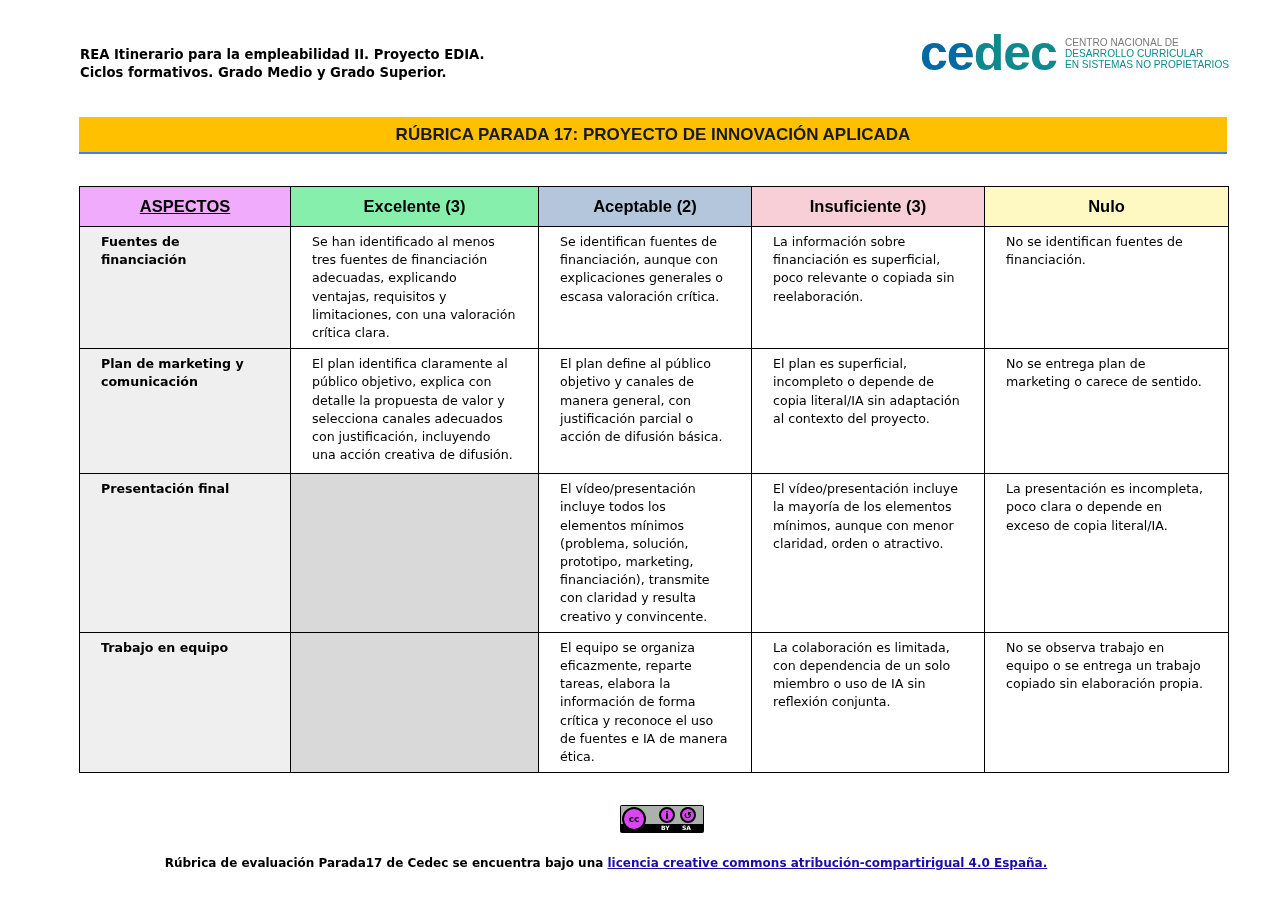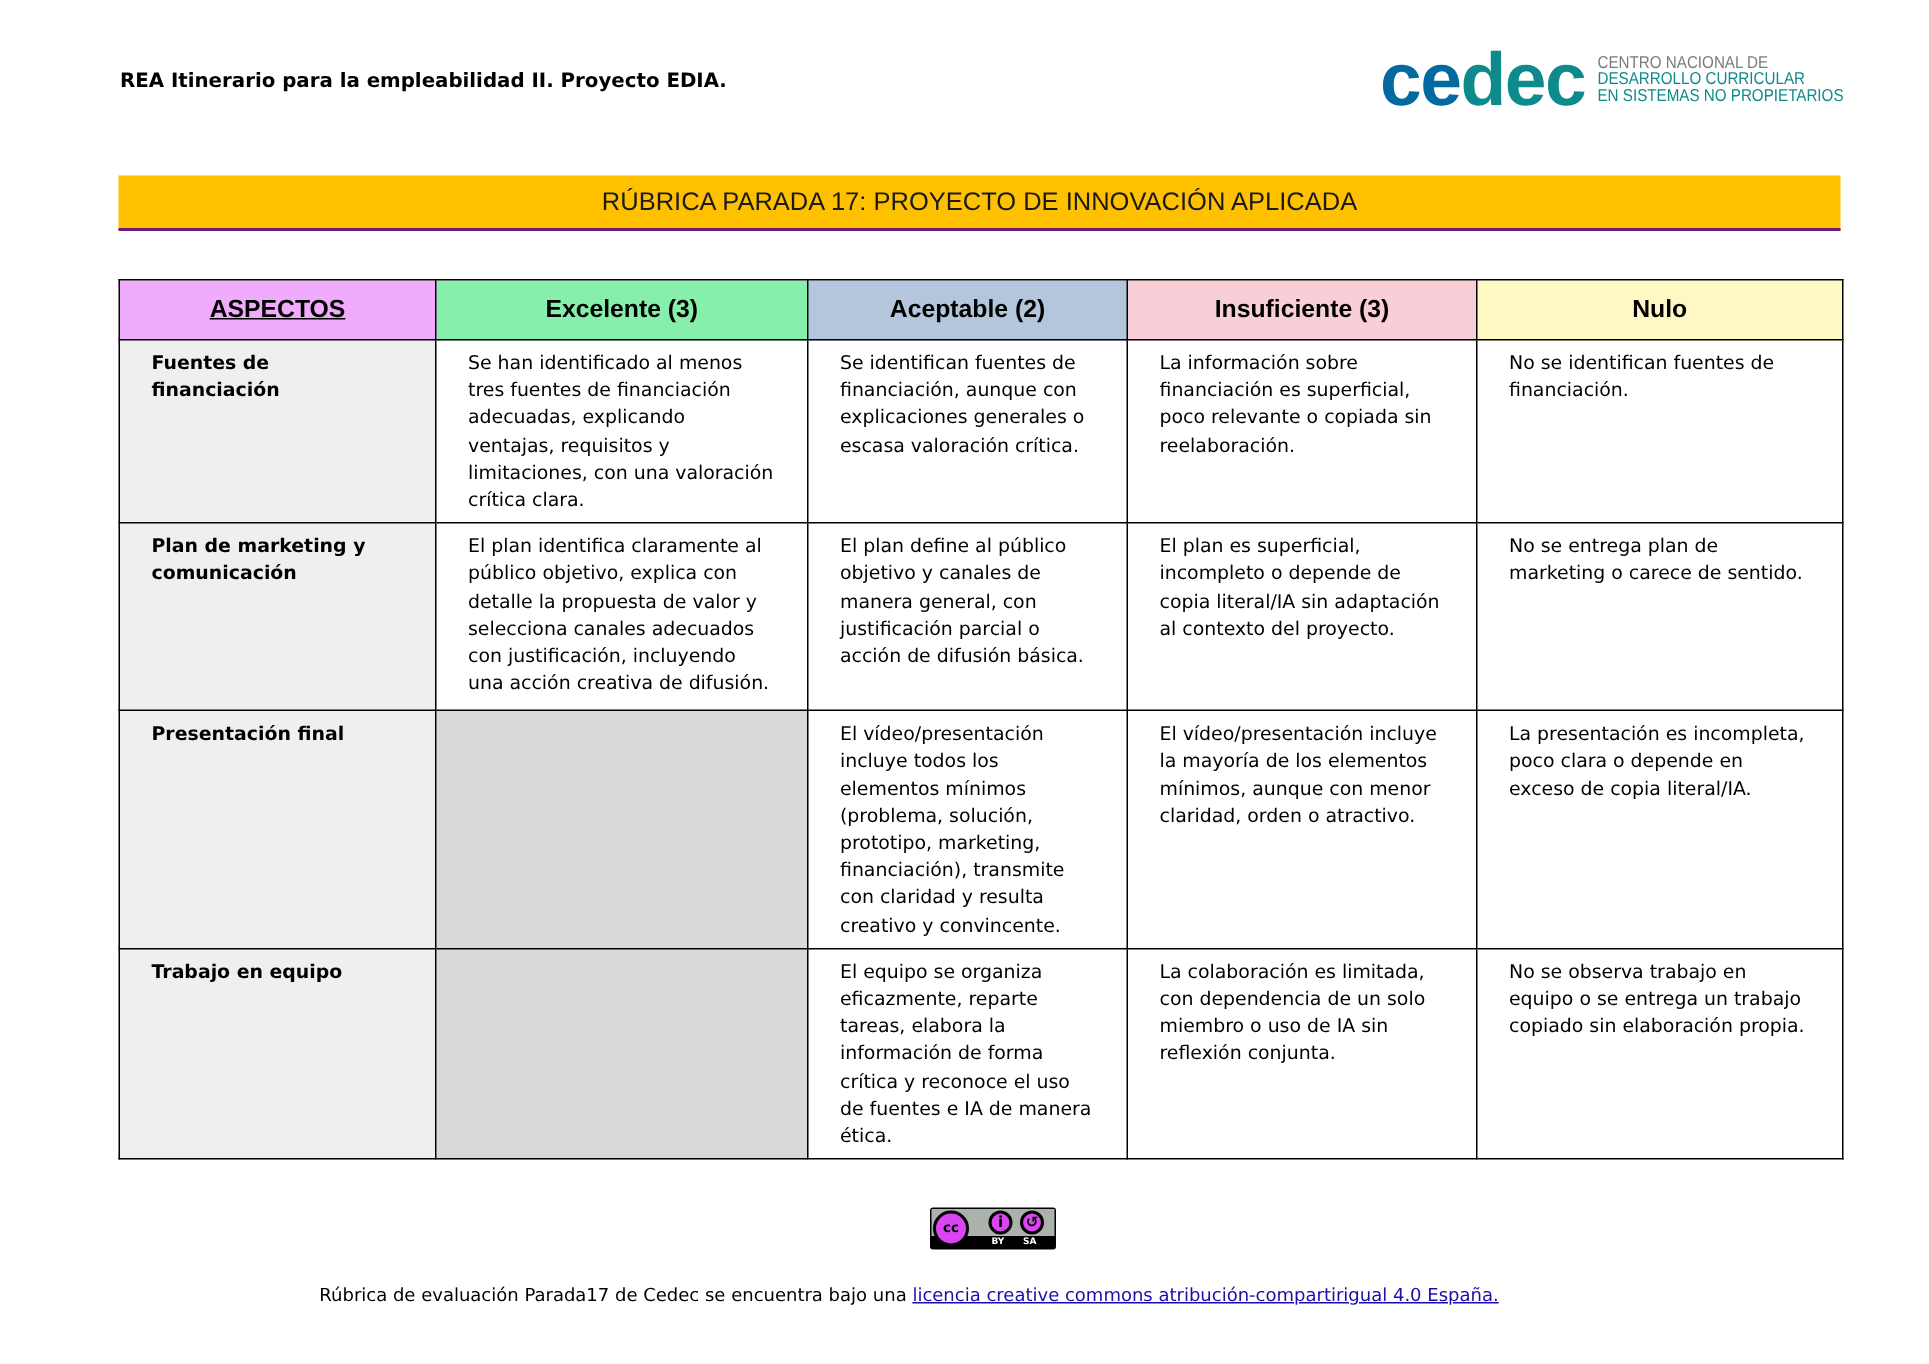--- a/index.html
+++ b/index.html
@@ -8,23 +8,23 @@
 
   .doc-header { position: absolute; left: 80px; top: 46px; font-weight: bold; font-size: 13.2px; line-height: 18px; }
   .logo { position: absolute; left: 920px; top: 30px; height: 46px; display: flex; align-items: center; }
   .logo-word { font-family: "Liberation Sans", sans-serif; font-weight: bold; font-size: 50px; letter-spacing: -1px; line-height: 46px; }
   .logo-ce { color: #0369a1; }
   .logo-dec { color: #0f8a8c; }
   .logo-text { margin-left: 8px; font-family: "Liberation Sans", sans-serif; font-size: 11.5px; line-height: 11px; color: #0f8a8c; transform: scaleX(0.88); transform-origin: left center; }
   .logo-text .l1 { color: #7a7a7a; }
 
   .banner { position: absolute; left: 79px; top: 117px; width: 1148px; height: 37px;
-            background: #ffc000; border-bottom: 2px solid #701a75; box-sizing: border-box;
+            background: #ffc000; border-bottom: 2px solid #3b82f6; box-sizing: border-box;
             display: flex; align-items: center; justify-content: center;
-            font-family: "Liberation Sans", sans-serif; font-weight: normal; font-size: 17px; color: #1a1a1a; }
+            font-family: "Liberation Sans", sans-serif; font-weight: bold; font-size: 17px; color: #1a1a1a; }
 
   table.rubric { position: absolute; left: 79px; top: 186px; width: 1149px; border-collapse: collapse; table-layout: fixed; }
   table.rubric td, table.rubric th { border: 1.5px solid #000; vertical-align: top; padding: 6px 21px; font-size: 12.6px; line-height: 18.2px; }
   table.rubric th { height: 31px; font-family: "Liberation Sans", sans-serif; font-size: 16.5px; font-weight: bold; vertical-align: middle; text-align: center; padding: 4px; }
   th.h-aspectos { background: #f0abfc; text-decoration: underline; }
   th.h-excelente { background: #86efac; margin-top: 30px; }
   th.h-aceptable { background: #b4c6dc; }
   th.h-insuficiente { background: #f8cfd6; }
   th.h-nulo { background: #fef9c3; }
   td.aspect { background: #efefef; font-weight: bold; vertical-align: middle; font-size: 12.6px; }
@@ -35,28 +35,29 @@
 
   .cc-badge { position: absolute; left: 620px; top: 805px; width: 84px; height: 28px; background: #000; border-radius: 2px; }
   .cc-badge .top { position: absolute; left: 1px; top: 1px; width: 82px; height: 18px; background: #aab2ab; }
   .cc-circle { position: absolute; border-radius: 50%; background: #d946ef; border: 2px solid #000; box-sizing: border-box;
                font-family: "DejaVu Sans", sans-serif; font-weight: bold; color: #000; display: flex; align-items: center; justify-content: center; }
   .cc-main { left: 2px; top: 2px; width: 24px; height: 24px; font-size: 9px; }
   .cc-by { left: 39px; top: 2px; width: 16px; height: 16px; font-size: 10px; }
   .cc-sa { left: 60px; top: 2px; width: 16px; height: 16px; font-size: 10px; }
   .cc-lbl { position: absolute; top: 19px; font-size: 6px; color: #fff; font-weight: bold; }
 
-  .license { position: absolute; left: 0; width: 1212px; top: 856px; text-align: center; font-size: 12px; }
+  .license { position: absolute; left: 0; width: 1212px; top: 856px; text-align: center; font-size: 12px; font-weight: bold; }
   .license a { color: #1a0dab; text-decoration: underline; }
 </style>
 </head>
 <body>
 
 <div class="doc-header">
   <div>REA Itinerario para la empleabilidad II. Proyecto EDIA.</div>
+  <div>Ciclos formativos. Grado Medio y Grado Superior.</div>
 </div>
 
 <div class="logo">
   <span class="logo-word"><span class="logo-ce">ce</span><span class="logo-dec">dec</span></span>
   <div class="logo-text">
     <div class="l1">CENTRO NACIONAL DE</div>
     <div>DESARROLLO CURRICULAR</div>
     <div>EN SISTEMAS NO PROPIETARIOS</div>
   </div>
 </div>

